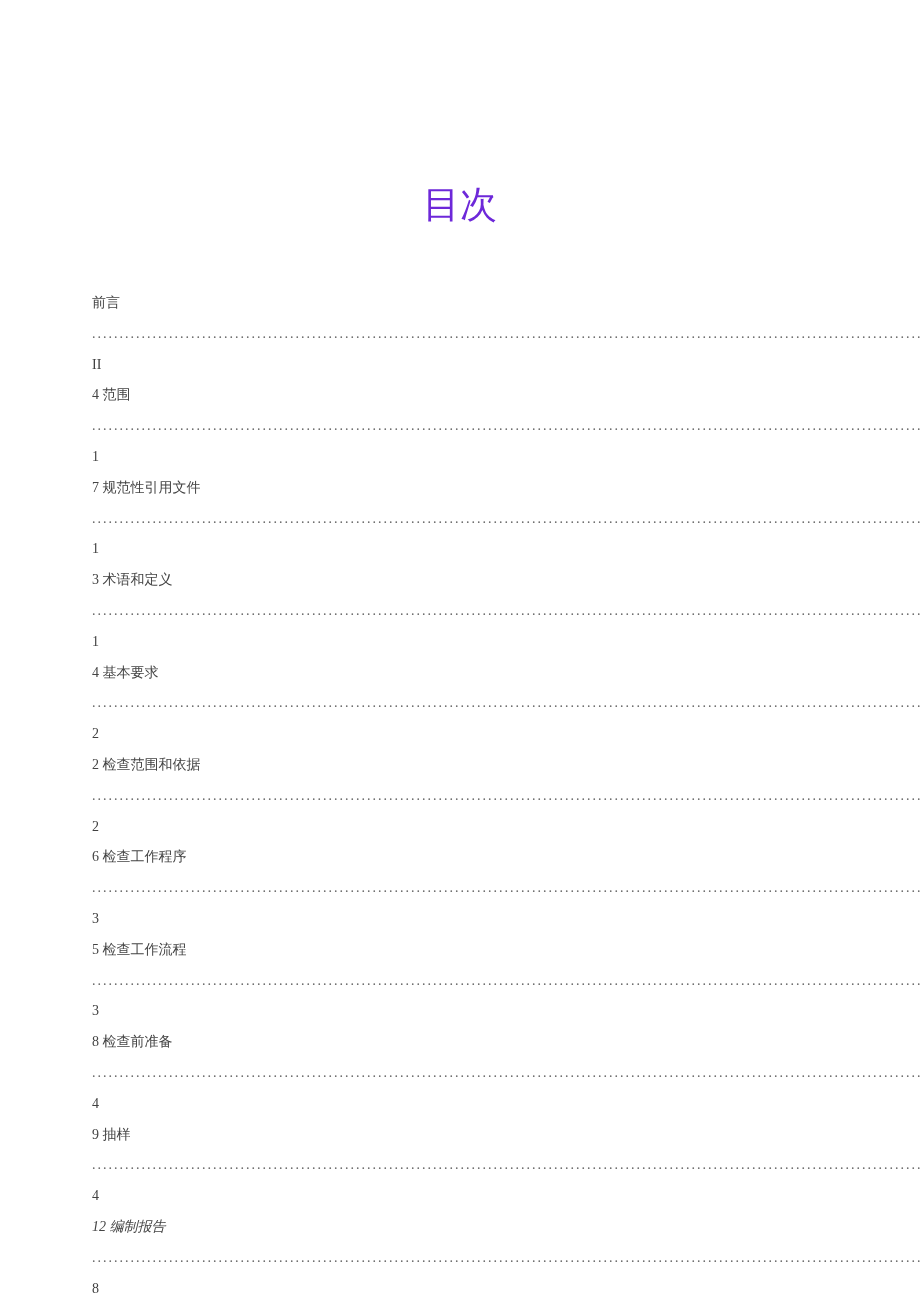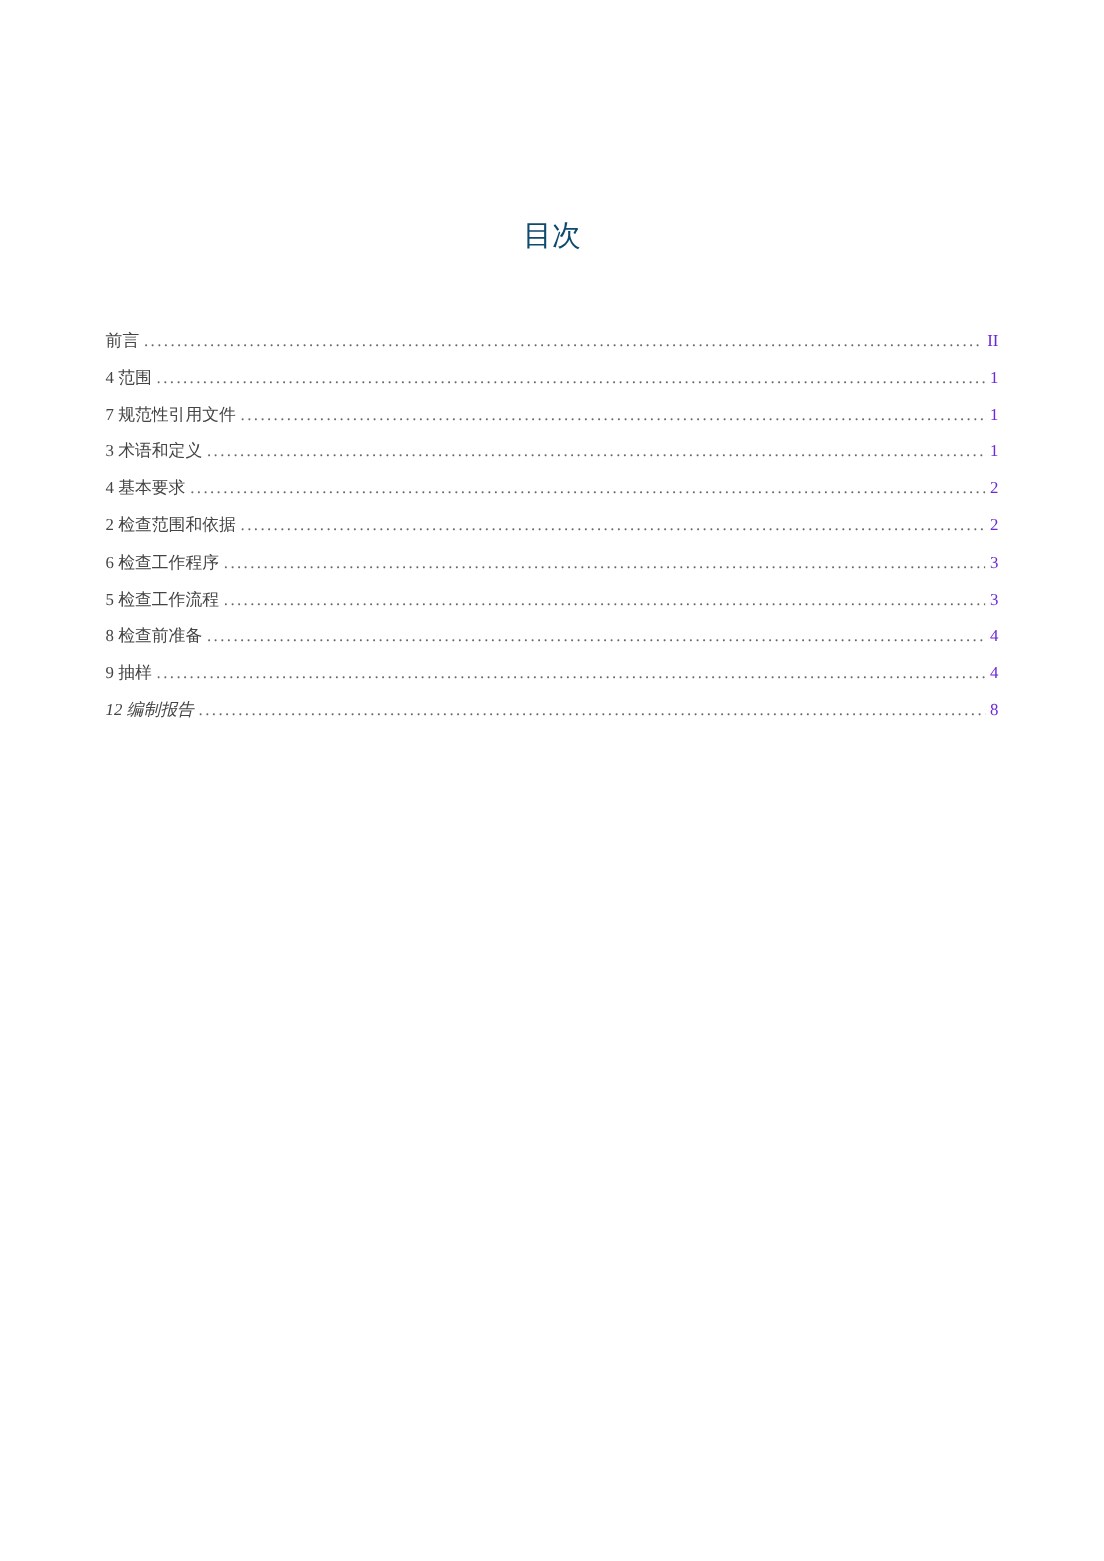--- a/index.html
+++ b/index.html
@@ -10,54 +10,55 @@
     body {
       background: #ffffff;
       width: 920px;
       height: 1301px;
       font-family: "SimSun", "宋体", serif;
       color: #333;
       padding: 80px 88px 0 88px;
     }
     .title {
       text-align: center;
-      font-size: 24px;
+      font-size: 37px;
       font-weight: normal;
       margin-top: 100px;
       margin-bottom: 58px;
-      color: #0c4a6e;
+      color: #6d28d9;
       font-family: "SimHei", "黑体", sans-serif;
     }
     .toc {
       width: 100%;
     }
     .toc-entry {
       display: flex;
       align-items: baseline;
       font-size: 14px;
       line-height: 2.2;
       color: #444;
       white-space: nowrap;
+      flex-direction: column;
     }
     .toc-label {
       flex: 0 0 auto;
     }
     .toc-dots {
       flex: 1 1 auto;
       overflow: hidden;
       letter-spacing: 2px;
       color: #666;
       margin: 0 4px;
     }
     .toc-dots::before {
       content: "..................................................................................................................................................................................................................";
     }
     .toc-page {
       flex: 0 0 auto;
-      color: #6d28d9;
+      color: #404040;
     }
     .italic {
       font-style: italic;
       font-family: Liberation Serif, serif;
     }
   </style>
 </head>
 <body>
 
 <h1 class="title">目次</h1>

